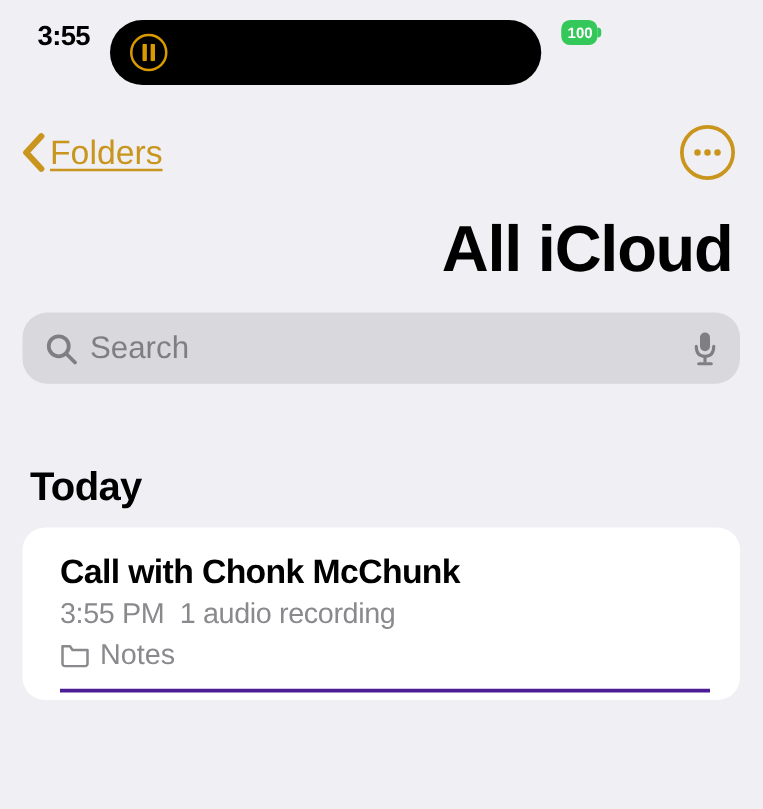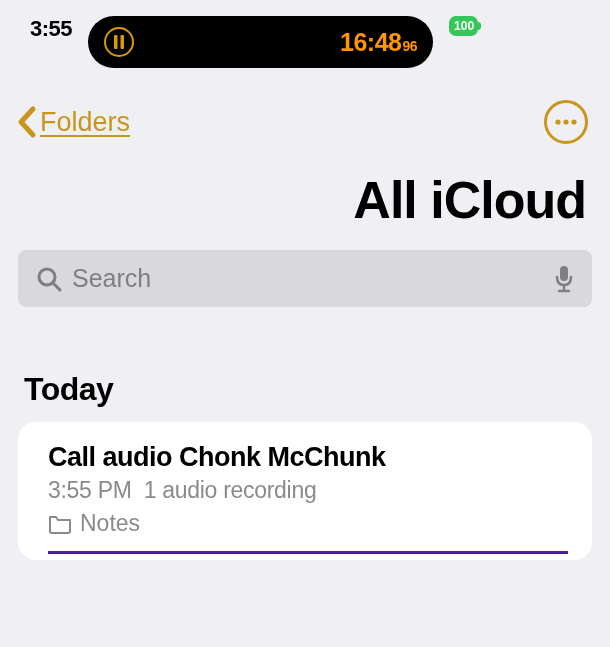--- a/index.html
+++ b/index.html
@@ -112,21 +112,21 @@
       font-size: 52px;
       font-weight: 900;
       color: #000;
       padding: 18px 24px 12px 24px;
       letter-spacing: -1px;
       text-align: right;
     }
     .search-bar {
       margin: 8px 18px 0 18px;
       background: #d8d8dd;
-      border-radius: 8px;
+      border-radius: 20px;
       height: 57px;
       display: flex;
       align-items: center;
       padding: 0 18px;
       gap: 10px;
     }
     .search-bar input {
       flex: 1;
       border: none;
       background: transparent;
@@ -178,24 +178,20 @@
 <body>
 
 <div class="status-bar">
   <div class="status-time">3:55</div>
   <div class="dynamic-island">
     <div class="island-pause">
       <svg width="12" height="14" viewBox="0 0 12 14">
           <rect x="1" y="0" width="3.5" height="14" rx="1" fill="#d99a00"></rect>
           <rect x="7.5" y="0" width="3.5" height="14" rx="1" fill="#d99a00"></rect>
         </svg>
-    </div>
-    <div class="island-timer">
-      <span>16:48</span>
-      <span class="island-timer-frac">96</span>
     </div>
   </div>
   <div class="battery">
     <span>100</span>
   </div>
 </div>
 
 <div class="nav-bar">
   <div class="back-group">
     <svg width="22" height="34" viewBox="0 0 22 34">
@@ -224,21 +220,21 @@
     <rect x="6" y="1" width="8" height="15" rx="4" fill="#7e7e83"></rect>
     <path d="M 3 12 C 3 18 6 20 10 20 C 14 20 17 18 17 12" fill="none" stroke="#7e7e83" stroke-width="2.5" stroke-linecap="round"></path>
     <line x1="10" y1="20" x2="10" y2="25" stroke="#7e7e83" stroke-width="2.5"></line>
     <line x1="5" y1="26" x2="15" y2="26" stroke="#7e7e83" stroke-width="2.5" stroke-linecap="round"></line>
   </svg>
 </div>
 
 <div class="section-header">Today</div>
 
 <div class="note-card">
-  <div class="note-title">Call audio Chonk McChunk</div>
+  <div class="note-title">Call with Chonk McChunk</div>
   <div class="note-meta">
     <span>3:55 PM</span>&nbsp;&nbsp;<span>1 audio recording</span>
   </div>
   <div class="note-folder">
     <svg width="24" height="20" viewBox="0 0 24 20">
       <path d="M 2 3 L 8 3 L 10 6 L 22 6 L 22 17 C 22 18 21 19 20 19 L 4 19 C 3 19 2 18 2 17 Z" fill="none" stroke="#8a8a8e" stroke-width="2" stroke-linejoin="round"></path>
     </svg>
     <span>Notes</span>
   </div>
 </div>

